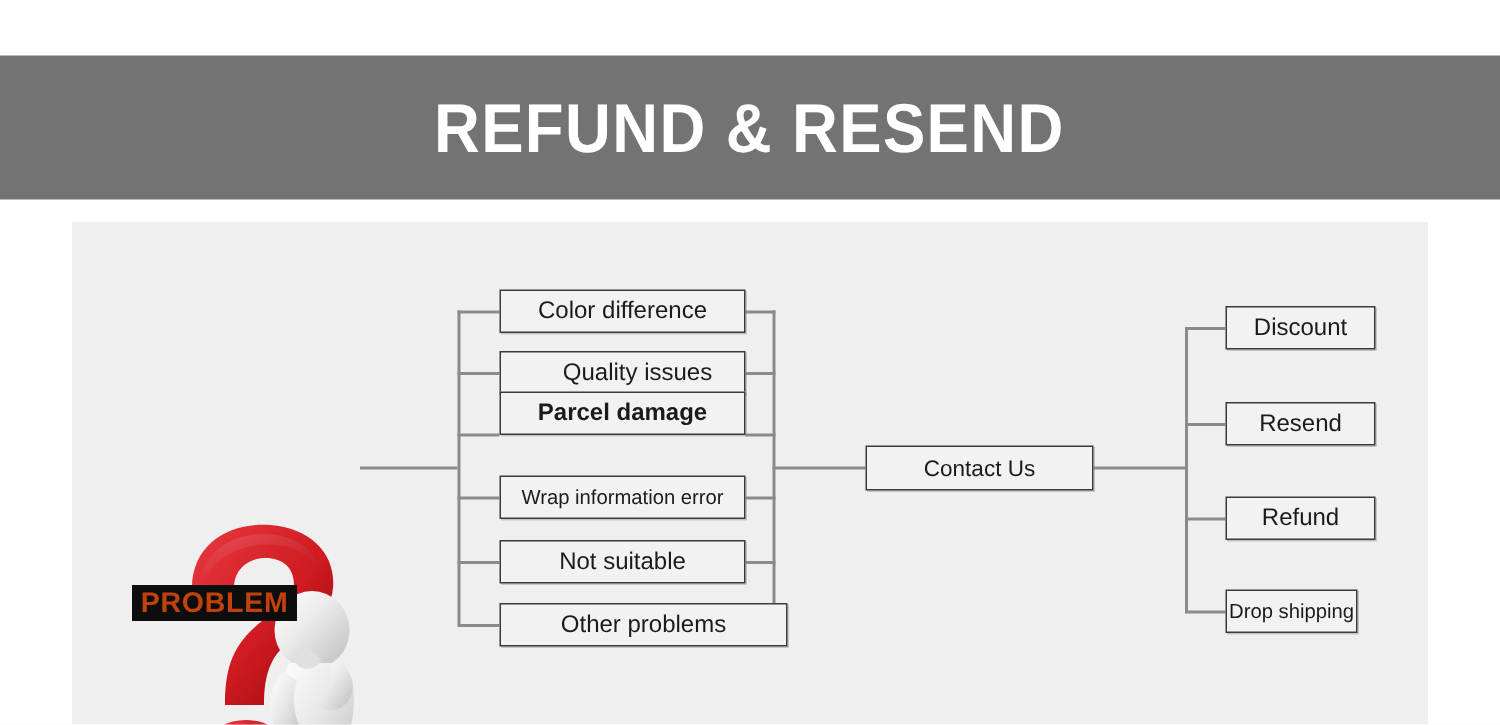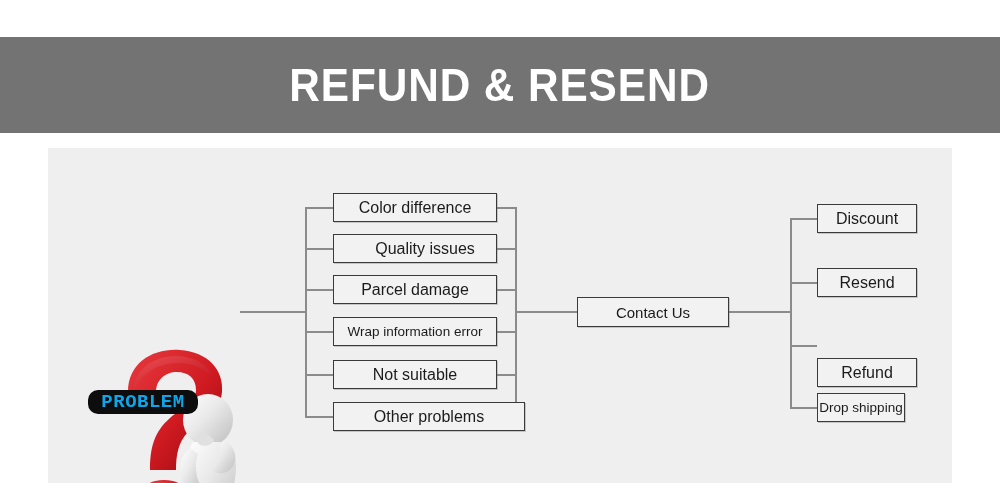--- a/index.html
+++ b/index.html
@@ -52,28 +52,27 @@
 
   
   .ln{ position:absolute; background:#8b8b8b; }
   .ln.h{ height:1.5px; }
   .ln.v{ width:1.5px; }
 
   
   .problem-label{
     position:absolute;
     background:#0d0d0d;
-    color:#0ea5e9;
-    font-family:Liberation Mono, monospace;
+    color:#c2410c;
+    font-family:Liberation Sans, sans-serif;
     font-weight:bold;
     font-size:19px;
     letter-spacing:.5px;
     display:flex; align-items:center; justify-content:center;
     line-height:1;
-    border-radius:10px;
   }
 
   
   .illus{ position:absolute; left:72px; top:196px; width:140px; height:186px; }
   .illus svg{ display:block; width:140px; height:186px; }
 </style>
 </head>
 <body>
 
 <div id="root">
@@ -161,26 +160,26 @@
     <div class="ln h" style="left:681px; top:163px; width:61px;"></div>
     <div class="ln v" style="left:742px; top:70px; width:1.5px; height:190px;"></div>
 
     <div class="ln h" style="left:742px; top:70px;  width:27px;"></div>
     <div class="ln h" style="left:742px; top:134px; width:27px;"></div>
     <div class="ln h" style="left:742px; top:197px; width:27px;"></div>
     <div class="ln h" style="left:742px; top:259px; width:27px;"></div>
 
     <div class="box" style="left:285px; top:45px;  width:164px; height:29px;">Color difference</div>
     <div class="box" style="left:285px; top:86px;  width:164px; height:29px;padding-left:20px;">Quality issues</div>
-    <div class="box" style="left:285px; top:127px; width:164px; height:29px;">Parcel damage</div>
+    <div class="box" style="left:285px; top:113px; width:164px; height:29px;font-weight:bold;">Parcel damage</div>
     <div class="box small" style="left:285px; top:169px; width:164px; height:29px;">Wrap information error</div>
     <div class="box" style="left:285px; top:212px; width:164px; height:29px;">Not suitable</div>
     <div class="box" style="left:285px; top:254px; width:192px; height:29px;">Other problems</div>
 
     <div class="box center" style="left:529px; top:149px; width:152px; height:30px;">Contact Us</div>
 
     <div class="box" style="left:769px; top:56px;  width:100px; height:29px;">Discount</div>
     <div class="box" style="left:769px; top:120px; width:100px; height:29px;">Resend</div>
-    <div class="box" style="left:769px; top:183px; width:100px; height:29px;margin-top:27px;">Refund</div>
+    <div class="box" style="left:769px; top:183px; width:100px; height:29px;">Refund</div>
     <div class="box small" style="left:769px; top:245px; width:88px; height:29px;">Drop shipping</div>
 
   </div>
 </div>
 
 </body></html>

